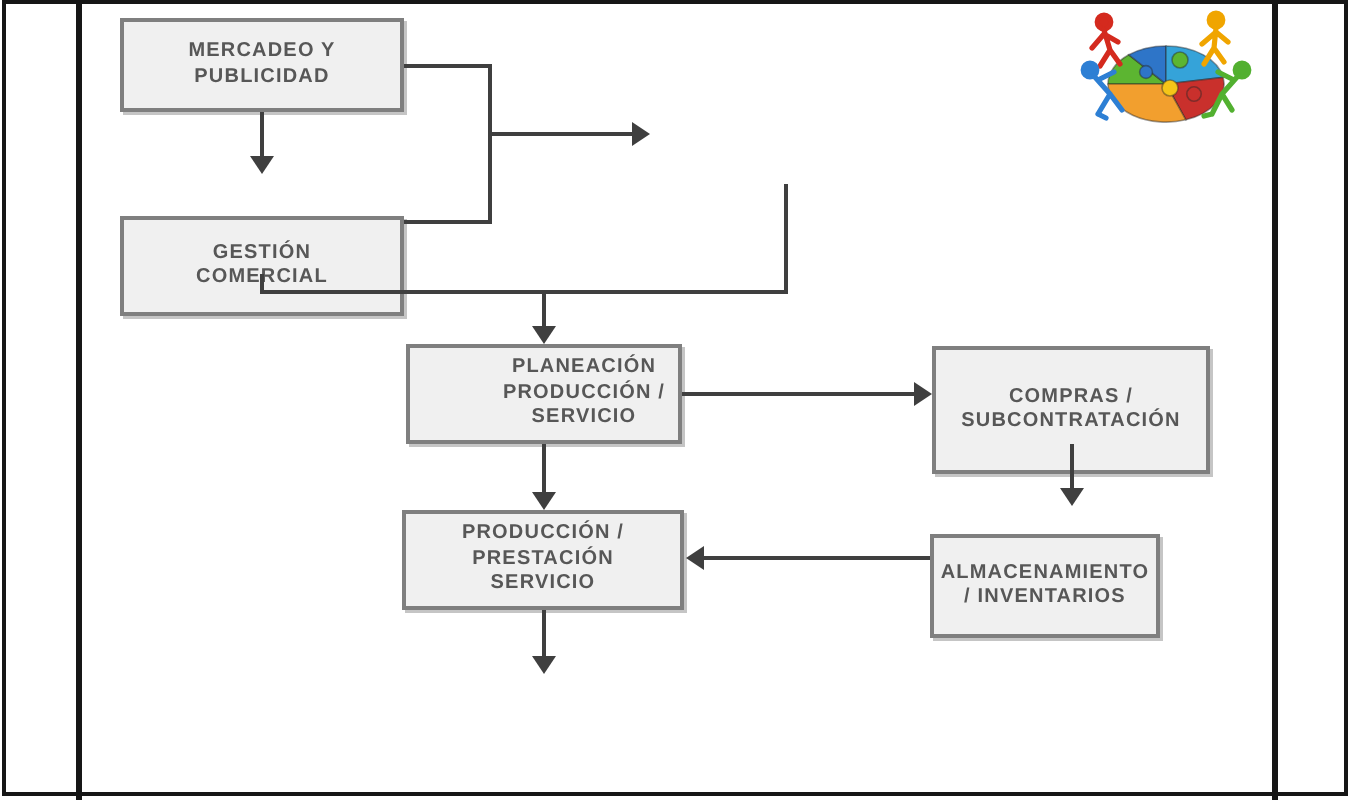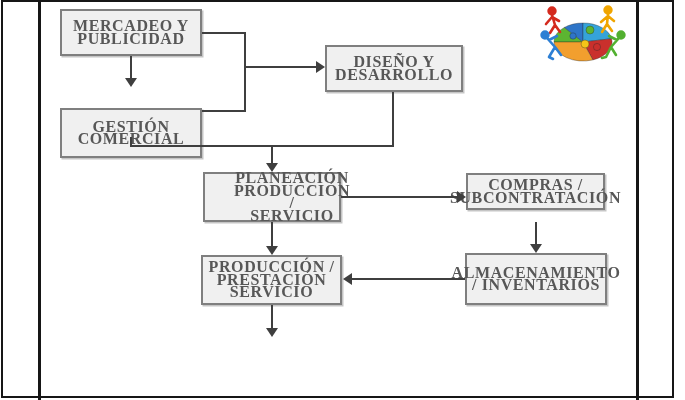--- a/index.html
+++ b/index.html
@@ -20,31 +20,30 @@
   .pbox{
     position:absolute;
     background:var(--box_fill,#f0f0f0);
     border:2px solid var(--box_border,#7f7f7f);
     box-shadow:1.5px 1.5px 0 rgba(90,90,90,.35);
     display:flex;align-items:center;justify-content:center;text-align:center;
     box-sizing:border-box;
   }
   .pbox .lbl{
     color:var(--box_text,#575757);
-    font-size:16px;font-weight:bold;letter-spacing:.6px;line-height:12.5px;
+    font-size:10px;font-weight:bold;letter-spacing:.6px;line-height:12.5px;
     white-space:pre-line;
-    font-family:Liberation Serif, serif;
   }
   .b-mercadeo      {left:60px;  top:9px;   width:142px; height:47px;}
   .b-gestion       {left:60px;  top:87px;  width:142px; height:50px;margin-top:21px;}
   .b-diseno        {left:325px; top:45px;  width:138px; height:47px;}
   .b-planeacion    {left:203px; top:172px; width:138px; height:50px;padding-left:40px;}
-  .b-compras       {left:466px; top:173px; width:139px; height:37px;align-items:center;}
+  .b-compras       {left:466px; top:173px; width:139px; height:64px;align-items:center;}
   .b-produccion    {left:201px; top:255px; width:141px; height:50px;}
-  .b-almacen       {left:465px; top:253px; width:142px; height:52px;}
+  .b-almacen       {left:465px; top:267px; width:115px; height:52px;}
   .b-despacho      {left:201px; top:337px; width:141px; height:50px;}
 
   
   .hline,.vline{position:absolute;background:var(--line,#4a4a4a);}
   .hline{height:2px;}
   .vline{width:2px;}
   .arr{position:absolute;width:0;height:0;}
   .arr.down{border-left:6px solid transparent;border-right:6px solid transparent;border-top:9px solid var(--line,#2e2e2e);}
   .arr.right{border-top:6px solid transparent;border-bottom:6px solid transparent;border-left:9px solid var(--line,#2e2e2e);}
   .arr.left{border-top:6px solid transparent;border-bottom:6px solid transparent;border-right:9px solid var(--line,#2e2e2e);}
@@ -60,24 +59,20 @@
   <div class="vrule left"></div>
   <div class="vrule right"></div>
 
   <div class="pbox b-mercadeo">
     <span class="lbl">MERCADEO Y
 PUBLICIDAD</span>
   </div>
   <div class="pbox b-gestion">
     <span class="lbl">GESTIÓN
 COMERCIAL</span>
-  </div>
-  <div class="pbox b-diseno">
-    <span class="lbl">DISEÑO Y
-DESARROLLO</span>
   </div>
   <div class="pbox b-planeacion">
     <span class="lbl">PLANEACIÓN
 PRODUCCIÓN /
 SERVICIO</span>
   </div>
   <div class="pbox b-compras">
     <span class="lbl">COMPRAS /
 SUBCONTRATACIÓN</span>
   </div>

